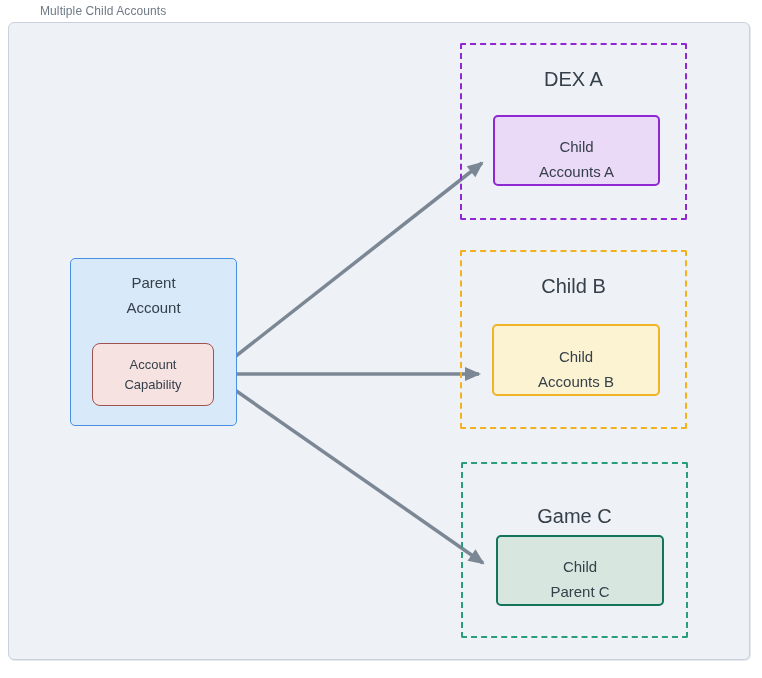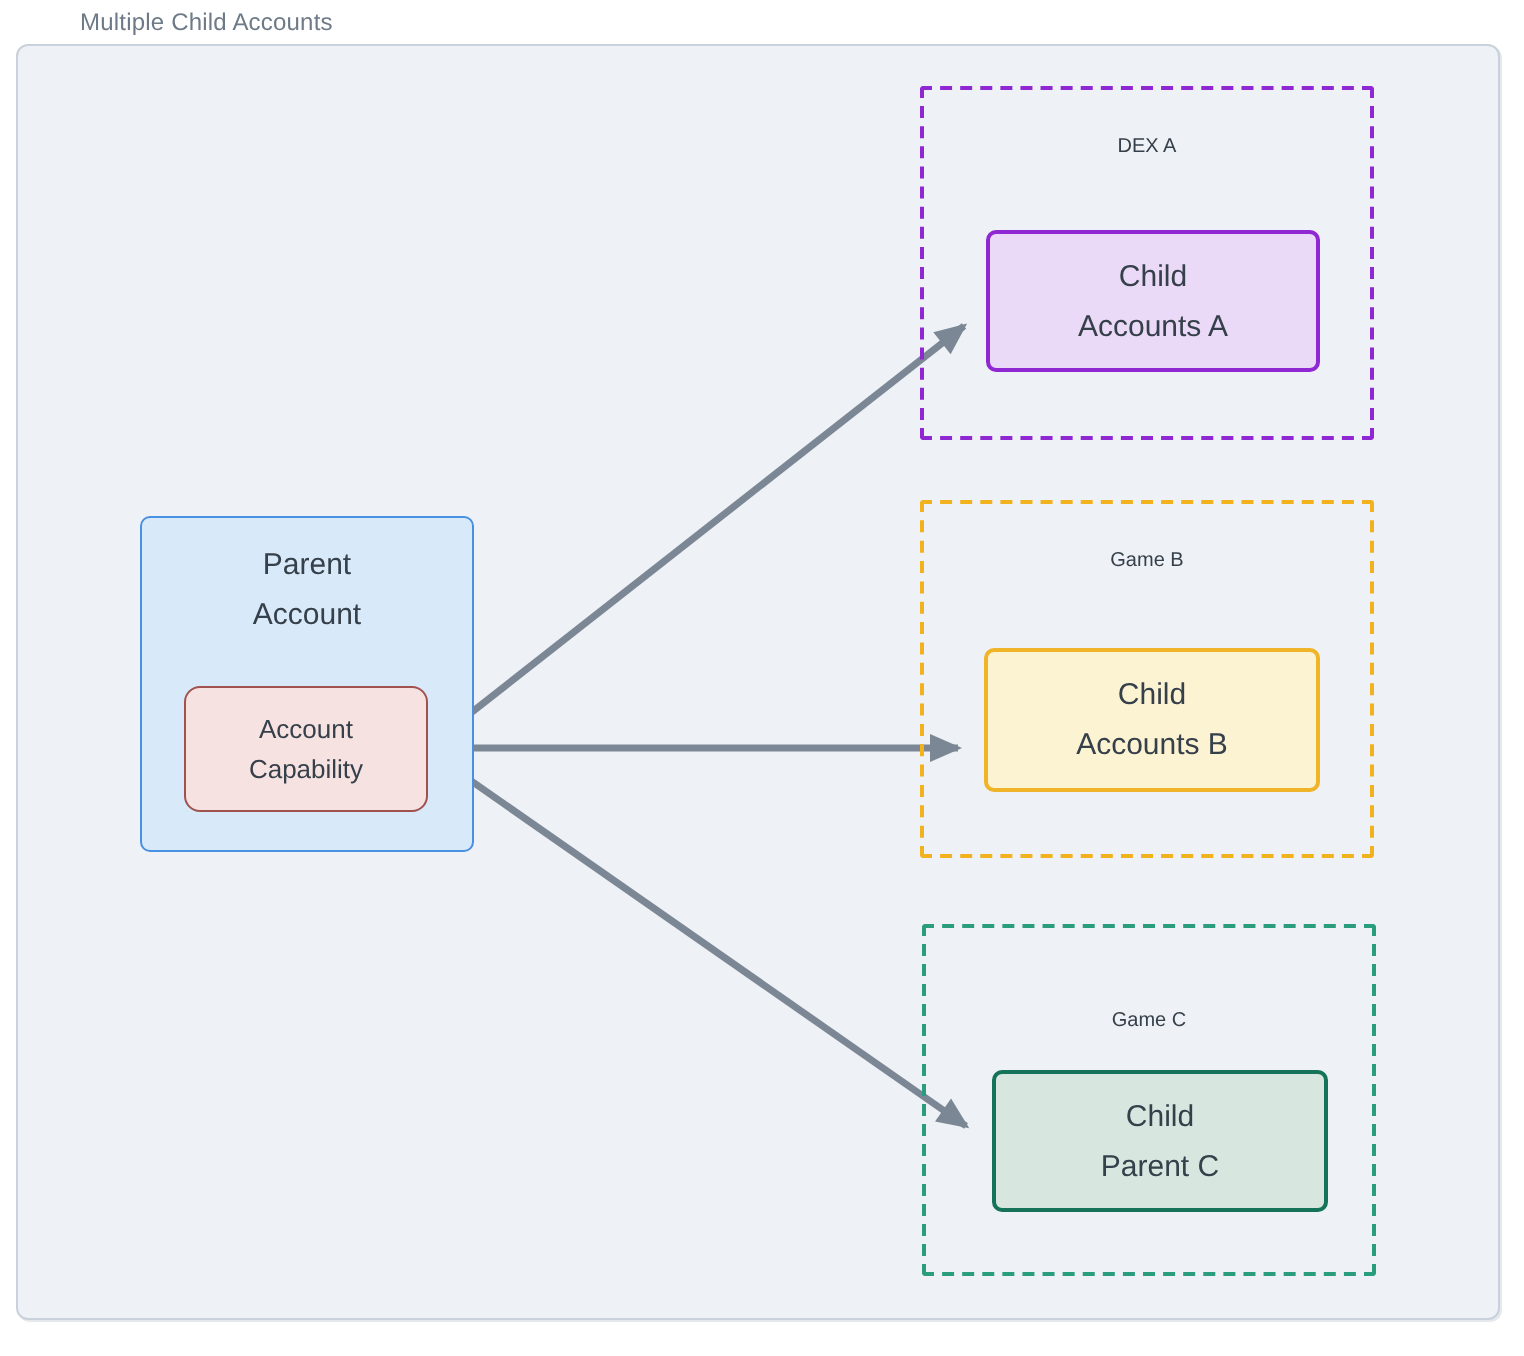--- a/index.html
+++ b/index.html
@@ -78,29 +78,30 @@
     box-sizing: border-box;
     border: 2px dashed #000;
     border-radius: 2px;
   }
   .group-a { left: 460px; top: 43px;  width: 227px; height: 177px; border-color: #8f27d3; }
   .group-b { left: 460px; top: 250px; width: 227px; height: 179px; border-color: #f2b21d; }
   .group-c { left: 461px; top: 462px; width: 227px; height: 176px; border-color: #2a9d7f; }
   .group-title {
     margin-top: 23px;
     text-align: center;
-    font-size: 10px;
+    font-size: 20px;
     font-weight: 500;
   }
   .group-c .group-title { margin-top: 41px; }
   .child {
     border-radius: 5px;
     font-size: 15px;
     font-weight: 500;
     line-height: 25px;
+    justify-content: flex-end;
   }
   .child-a { left: 493px; top: 115px; width: 167px; height: 71px; background: #ead9f7; border: 2px solid #8f27d3; }
   .child-b { left: 492px; top: 324px; width: 168px; height: 72px; background: #fcf3d3; border: 2px solid #f0b429; }
   .child-c { left: 496px; top: 535px; width: 168px; height: 71px; background: #d7e7df; border: 2px solid #15735a; }
   .arrows-svg {
     position: absolute;
     left: 0; top: 0;
     width: 762px;
     height: 678px;
     pointer-events: none;
@@ -142,21 +143,21 @@
     <div class="group-title">DEX A</div>
   </div>
   <div class="node child child-a">
     <div>
       <div>Child</div>
       <div>Accounts A</div>
     </div>
   </div>
 
   <div class="group group-b">
-    <div class="group-title">Game B</div>
+    <div class="group-title">Child B</div>
   </div>
   <div class="node child child-b">
     <div>
       <div>Child</div>
       <div>Accounts B</div>
     </div>
   </div>
 
   <div class="group group-c">
     <div class="group-title">Game C</div>

